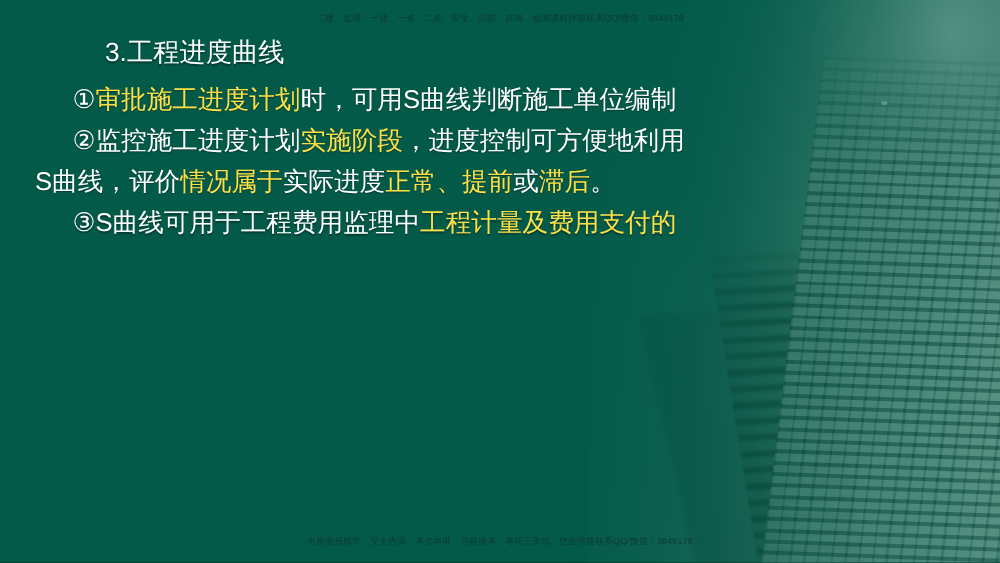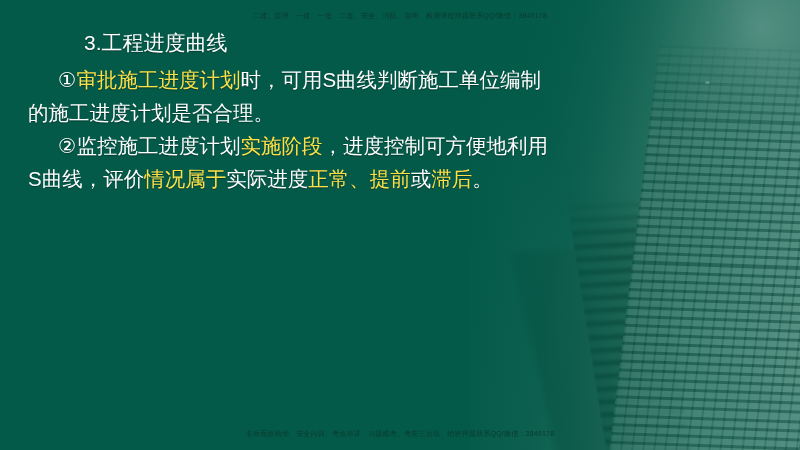--- a/index.html
+++ b/index.html
@@ -160,29 +160,29 @@
   <div class="content">
 
     <div class="line title">
       <span>3.工程进度曲线</span>
     </div>
 
 
     <div class="line item">
       <span>①</span><span class="hl">审批施工进度计划</span><span>时，可用S曲线判断施工单位编制</span>
     </div>
-    <div class="line cont">
-      <span>的施工进度计划是否合理。</span>
-    </div>
 
     <div class="line item">
       <span>②</span><span>监控施工进度计划</span><span class="hl">实施阶段</span><span>，进度控制可方便地利用</span>
     </div>
     <div class="line cont">
       <span>S曲线，评价</span><span class="hl">情况属于</span><span>实际进度</span><span class="hl">正常、提前</span><span>或</span><span class="hl">滞后</span><span>。</span>
     </div>
 
+    <div class="line item">
+      <span>③</span><span>S曲线可用于工程费用监理中</span><span class="hl">工程计量及费用支付的</span>
+    </div>
 
   </div>
 
   <div class="banner banner-bottom">名师面授精华、安全内训、考点串讲、习题模考、考前三页纸、绝密押题联系QQ/微信：3849178</div>
 
 </div>
 
 </body></html>

